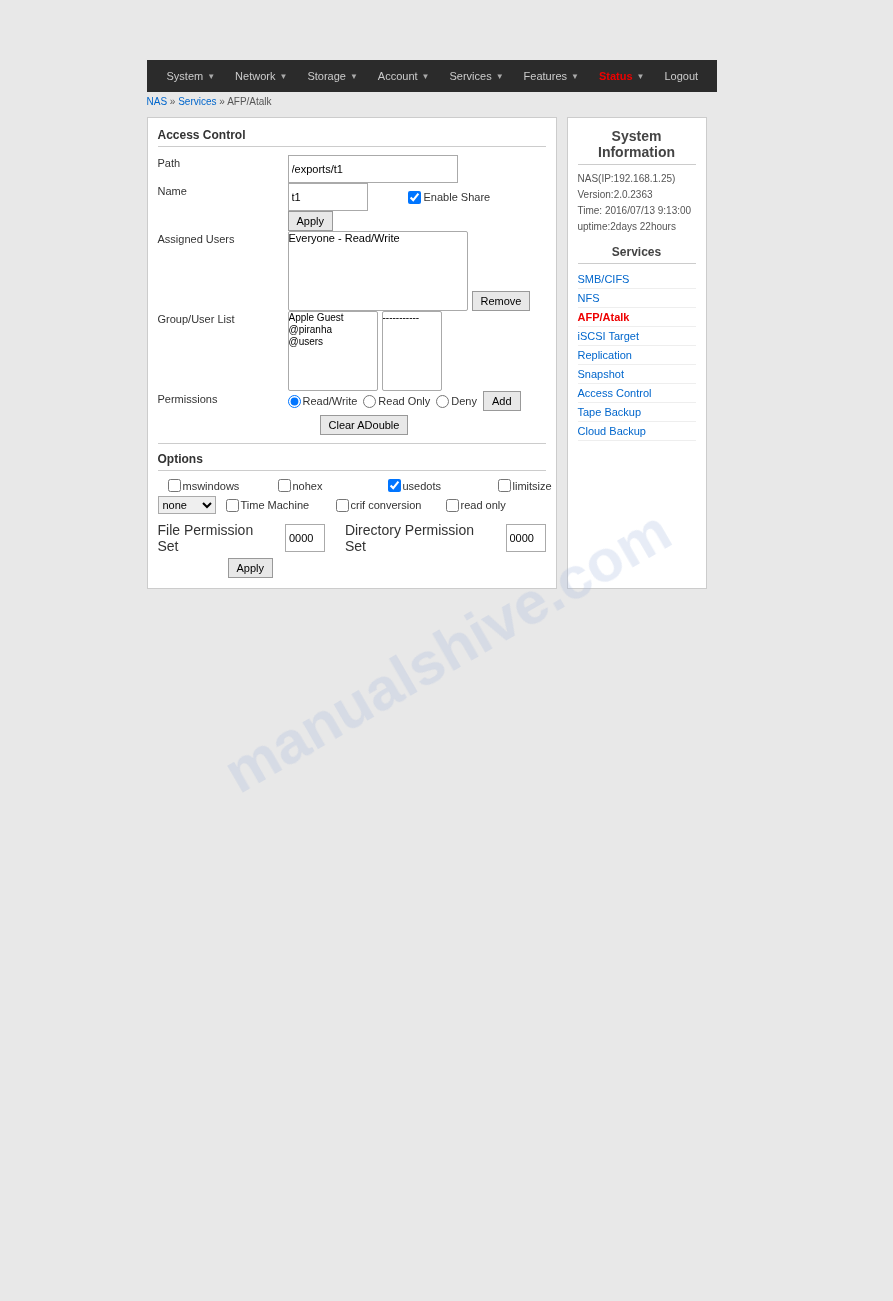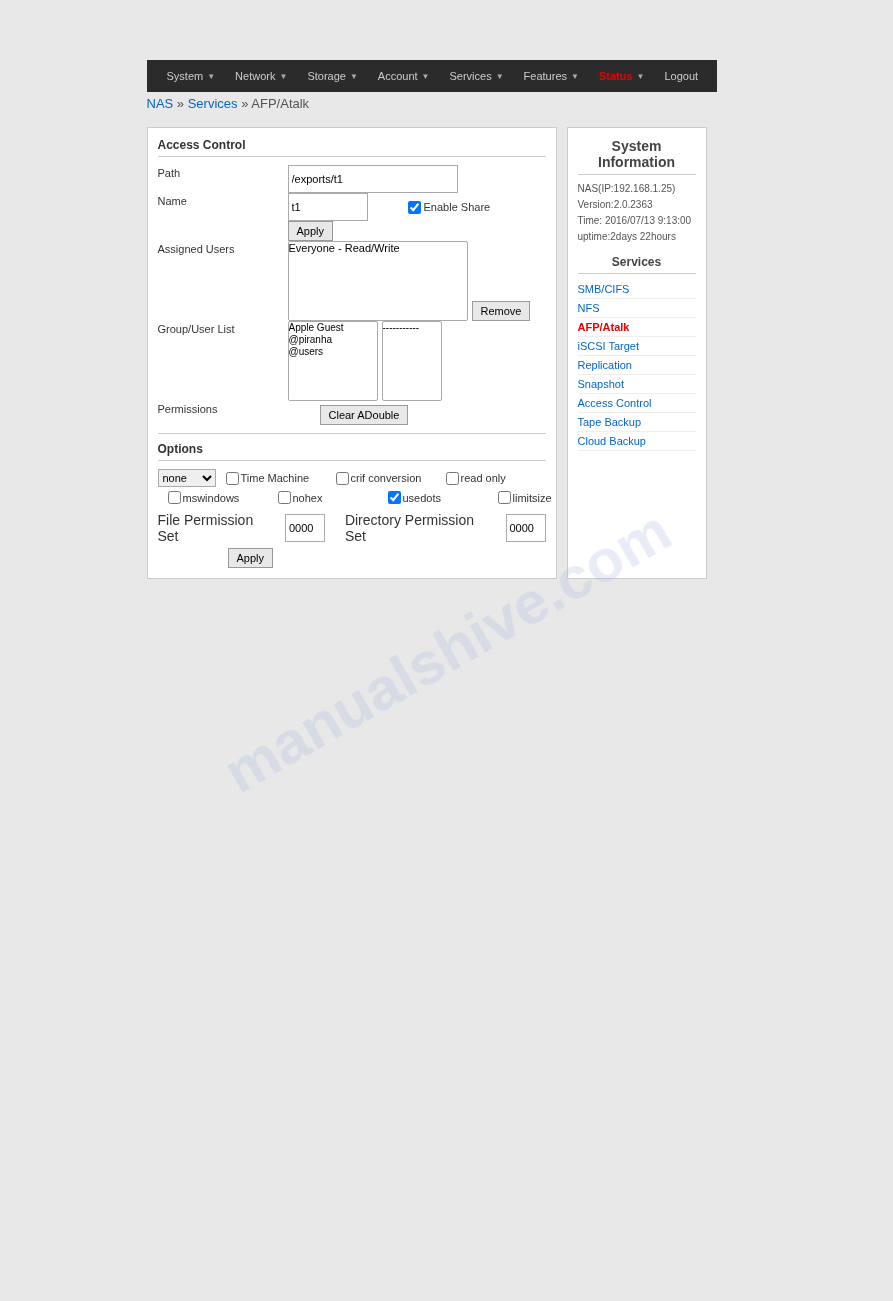--- a/index.html
+++ b/index.html
@@ -75,24 +75,24 @@
     .right-panel {
       background: #fff;
       border: 1px solid #ccc;
       padding: 10px;
       width: 140px;
       flex-shrink: 0;
     }
 
     
     .breadcrumb {
-      font-size: 13px;
+      font-size: 10px;
       color: #555;
       padding: 4px 0 6px 0;
-      margin-bottom: 10px;
+      margin-bottom: 4px;
     }
 
     .breadcrumb a {
       color: #0066cc;
       text-decoration: none;
     }
 
     
     .section-title {
       font-size: 12px;
@@ -431,67 +431,82 @@
               <select class="group-right-select" size="4">
                 <option>-----------</option>
               </select>
             </div>
           </div>
         </div>
 
         <div class="form-row">
           <div class="form-label">Permissions</div>
           <div class="form-control-area">
+            <div class="permissions-row">
+              <label class="perm-option">
+                <input type="radio" name="perm" checked="" style="">
+                <span>Read/Write</span>
+              </label>
+              <label class="perm-option">
+                <input type="radio" name="perm" style="">
+                <span>Read Only</span>
+              </label>
+              <label class="perm-option">
+                <input type="radio" name="perm" style="">
+                <span>Deny</span>
+              </label>
+              <button>Add</button>
+            </div>
             <div style="margin-top:4px;padding-left:32px;">
               <button>Clear ADouble</button>
             </div>
           </div>
         </div>
 
         <div class="divider"></div>
 
         <div class="section-title">Options</div>
 
         <div class="options-grid">
+
+          <div class="options-row">
+            <div style="width:60px;"></div>
+            <label class="check-option">
+              <input type="checkbox" style="">
+              <span>mswindows</span>
+            </label>
+            <label class="check-option">
+              <input type="checkbox" style="">
+              <span>nohex</span>
+            </label>
+            <label class="check-option">
+              <input type="checkbox" checked="" style="">
+              <span>usedots</span>
+            </label>
+            <label class="check-option">
+              <input type="checkbox" style="">
+              <span>limitsize</span>
+            </label>
+          </div>
 
           <div class="options-row">
             <select class="options-select">
               <option>none</option>
             </select>
             <label class="check-option">
               <input type="checkbox" style="">
               <span>Time Machine</span>
             </label>
             <label class="check-option">
               <input type="checkbox" style="">
               <span>crif conversion</span>
             </label>
             <label class="check-option">
               <input type="checkbox" style="">
               <span>read only</span>
-            </label>
-          </div>
-
-          <div class="options-row">
-            <div style="width:60px;"></div>
-            <label class="check-option">
-              <input type="checkbox" style="">
-              <span>mswindows</span>
-            </label>
-            <label class="check-option">
-              <input type="checkbox" style="">
-              <span>nohex</span>
-            </label>
-            <label class="check-option">
-              <input type="checkbox" checked="" style="">
-              <span>usedots</span>
-            </label>
-            <label class="check-option">
-              <input type="checkbox" style="">
-              <span>limitsize</span>
             </label>
           </div>
 
           <div class="perm-set-row">
             <div style="display:flex;align-items:center;gap:4px;">
               <span class="perm-set-label">File Permission Set</span>
               <input type="text" class="perm-set-input" value="0000" style="">
             </div>
             <div style="display:flex;align-items:center;gap:4px;">
               <span class="perm-set-label">Directory Permission Set</span>

